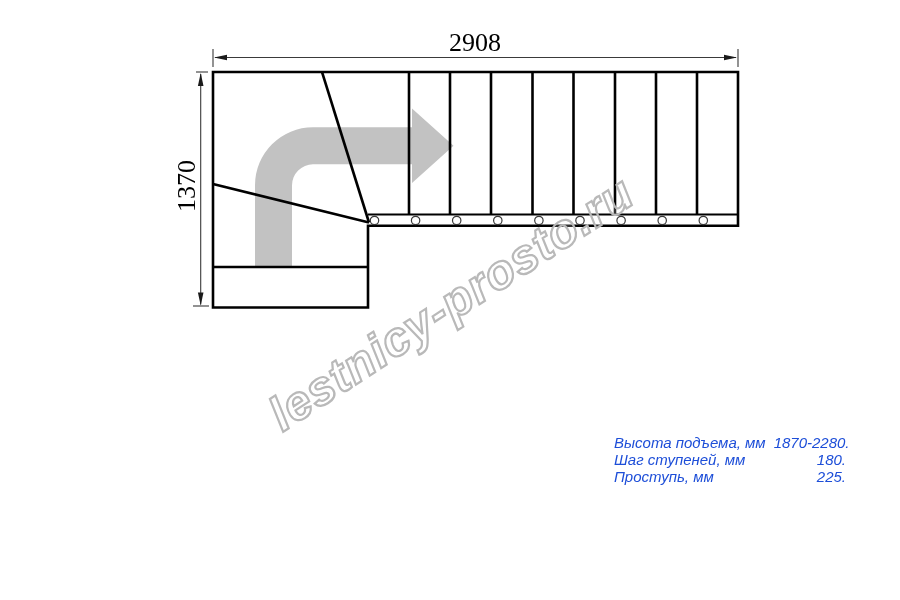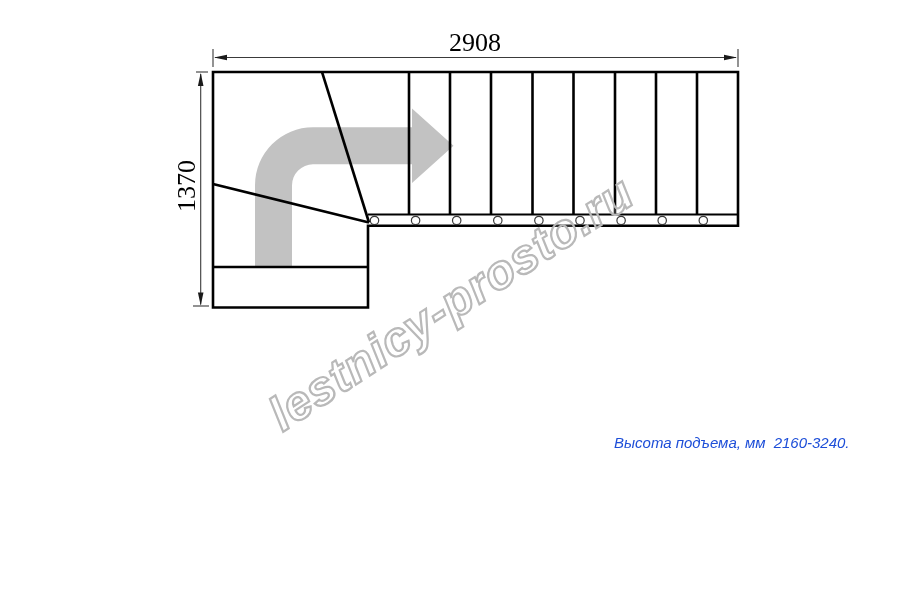--- a/index.html
+++ b/index.html
@@ -120,17 +120,25 @@
       <polygon class="dim-arrow" points="200.7,305.5 197.9,292.5 203.5,292.5"></polygon>
       <text class="dim-text" x="186" y="186" text-anchor="middle" dominant-baseline="central" transform="rotate(-90 186 186)">1370</text>
     </g>
 
     <text class="watermark" transform="translate(451,303) rotate(-33)" text-anchor="middle" dominant-baseline="central" fill="#ffffff" fill-opacity="0.2" stroke-width="2.2" stroke="#b9b9b9">lestnicy-prosto.ru</text>
   </svg>
 
   <div class="specs">
     <div class="spec-row">
       <span class="spec-label">Высота подъема, мм</span>
-      <span class="spec-value">2160-3240.</span>
+      <span class="spec-value">1870-2280.</span>
+    </div>
+    <div class="spec-row">
+      <span class="spec-label">Шаг ступеней, мм</span>
+      <span class="spec-value">180.</span>
+    </div>
+    <div class="spec-row">
+      <span class="spec-label">Проступь, мм</span>
+      <span class="spec-value">225.</span>
     </div>
   </div>
 
 </div>
 
 </body></html>

